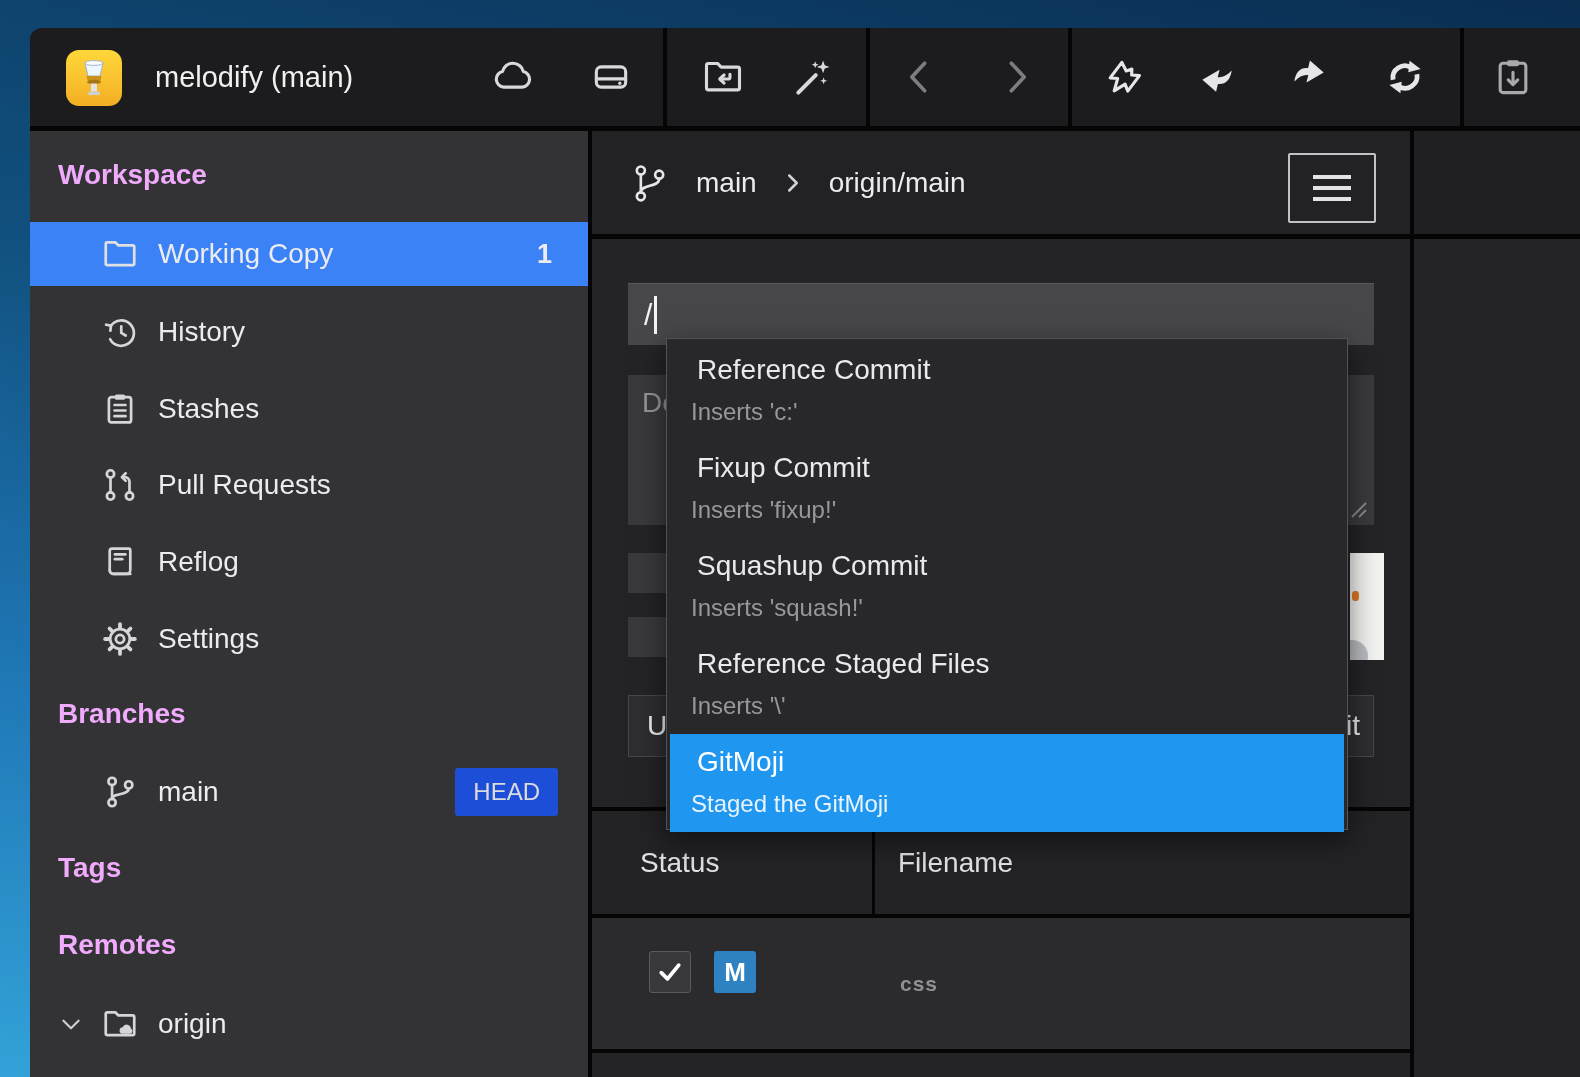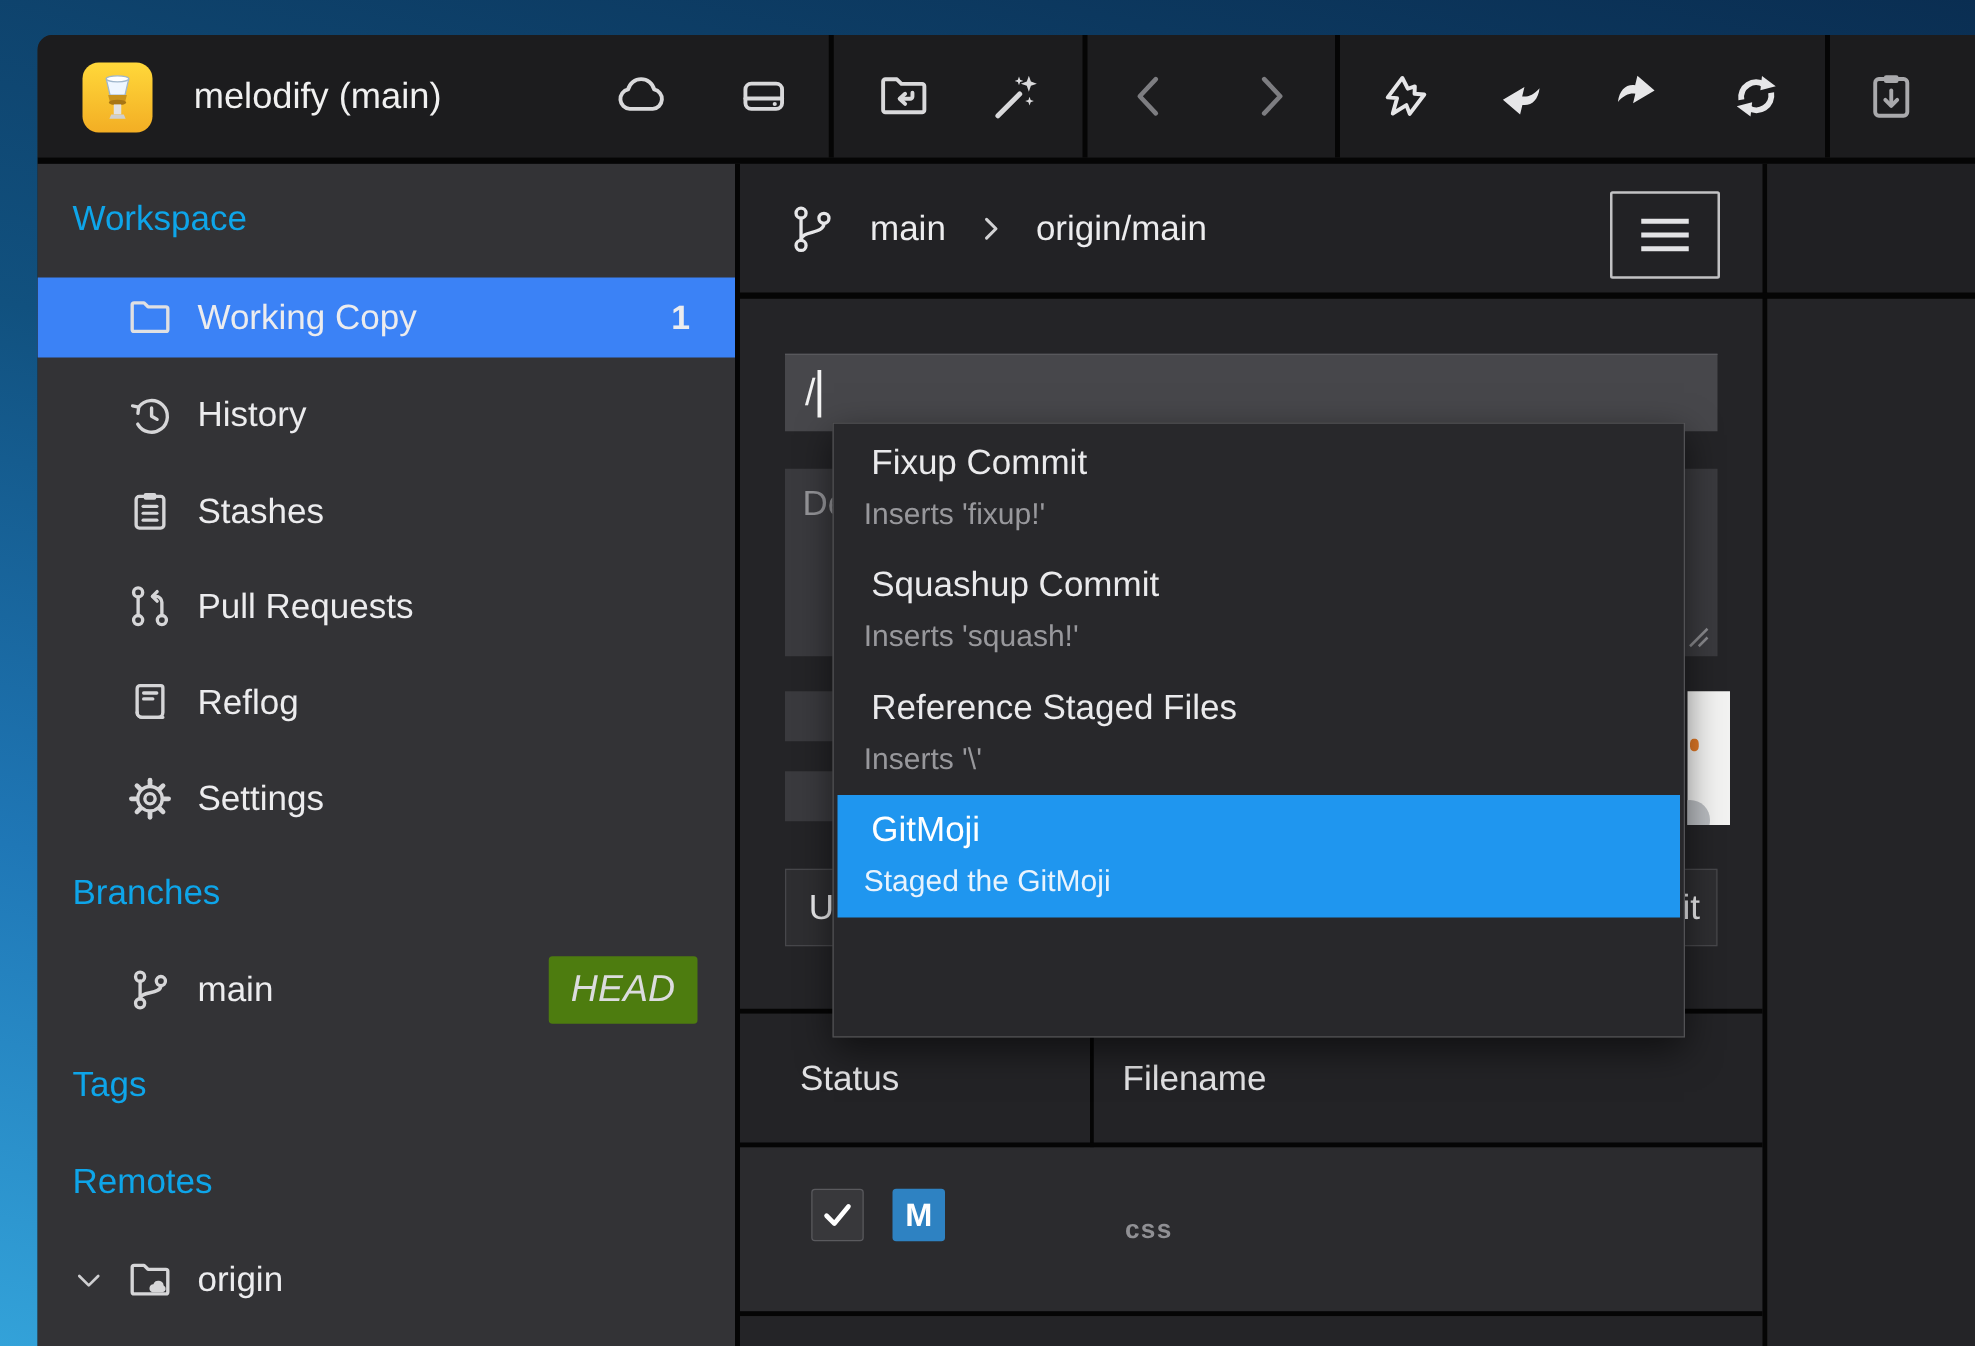--- a/index.html
+++ b/index.html
@@ -16,32 +16,32 @@
   .win-title{position:absolute;left:125px;top:0;height:98px;display:flex;align-items:center;
     font-size:29px;color:#f0f0f0;}
   .tb-icon{position:absolute;top:26px;width:46px;height:46px;display:flex;align-items:center;justify-content:center;}
   .tb-sep{position:absolute;top:0;height:98px;width:4px;background:#050505;}
   .hambox{position:absolute;left:696px;top:22px;width:84px;height:66px;border:2px solid #c2c2c4;
     border-radius:2px;display:flex;flex-direction:column;gap:7px;align-items:center;justify-content:center;background:transparent;}
   .hambox span{display:block;width:38px;height:4px;background:#e3e3e5;}
   
   .sidebar{position:absolute;left:0;top:103px;width:558px;bottom:0;background:#333336;}
   .v-div{position:absolute;top:103px;bottom:0;width:4px;background:#050505;}
-  .sb-header{position:absolute;left:28px;height:48px;line-height:48px;font-weight:normal;
-    font-size:28px;color:#0ea5e9;}
+  .sb-header{position:absolute;left:28px;height:48px;line-height:48px;font-weight:bold;
+    font-size:28px;color:#f0abfc;}
   .sb-row{position:absolute;left:0;width:100%;height:64px;}
   .sb-row.selected{background:#3b82f6;}
   .sb-icon{position:absolute;left:70px;top:50%;transform:translateY(-50%);width:40px;height:40px;
     display:flex;align-items:center;justify-content:center;}
   .sb-label{position:absolute;left:128px;top:0;height:64px;display:flex;align-items:center;
     font-size:28px;color:#ececee;}
   .sb-count{position:absolute;right:36px;top:0;height:64px;display:flex;align-items:center;
     font-size:27px;font-weight:bold;color:#ececee;}
-  .head-badge{position:absolute;right:30px;top:50%;transform:translateY(-50%);background:#4d7c0f;
-    color:#dcdcde;font-size:30px;padding:10px 18px;border-radius:3px;font-style:italic;}
+  .head-badge{position:absolute;right:30px;top:50%;transform:translateY(-50%);background:#1d4ed8;
+    color:#dcdcde;font-size:24px;padding:10px 18px;border-radius:3px;}
   .sb-chevron{position:absolute;left:26px;top:50%;transform:translateY(-50%);width:30px;height:30px;
     display:flex;align-items:center;justify-content:center;}
   
   .main{position:absolute;left:562px;top:103px;width:818px;bottom:0;background:#242427;}
   .branch-band{position:absolute;left:0;top:0;width:100%;height:103px;background:#222225;}
   .branch-crumb{position:absolute;left:38px;top:0;height:103px;display:flex;align-items:center;gap:26px;
     font-size:28px;color:#ececee;}
   .header-line{position:absolute;left:562px;top:206px;right:0;height:5px;background:#050505;z-index:3;}
   .summary-input{position:absolute;left:36px;top:152px;width:746px;height:62px;background:#47474b;
     border-top:1px solid #58585c;display:flex;align-items:center;padding-left:16px;box-sizing:border-box;
@@ -380,20 +380,24 @@
 
     <div class="v-div" style="left:1380px"></div>
 
     <div class="rightpanel">
       <div class="rp-band"></div>
     </div>
     <div class="header-line"></div>
 
     <div class="dropdown">
       <div class="dd-item">
+        <div class="dd-title">Reference Commit</div>
+        <div class="dd-sub">Inserts 'c:'</div>
+      </div>
+      <div class="dd-item">
         <div class="dd-title">Fixup Commit</div>
         <div class="dd-sub">Inserts 'fixup!'</div>
       </div>
       <div class="dd-item">
         <div class="dd-title">Squashup Commit</div>
         <div class="dd-sub">Inserts 'squash!'</div>
       </div>
       <div class="dd-item">
         <div class="dd-title">Reference Staged Files</div>
         <div class="dd-sub">Inserts '\'</div>

